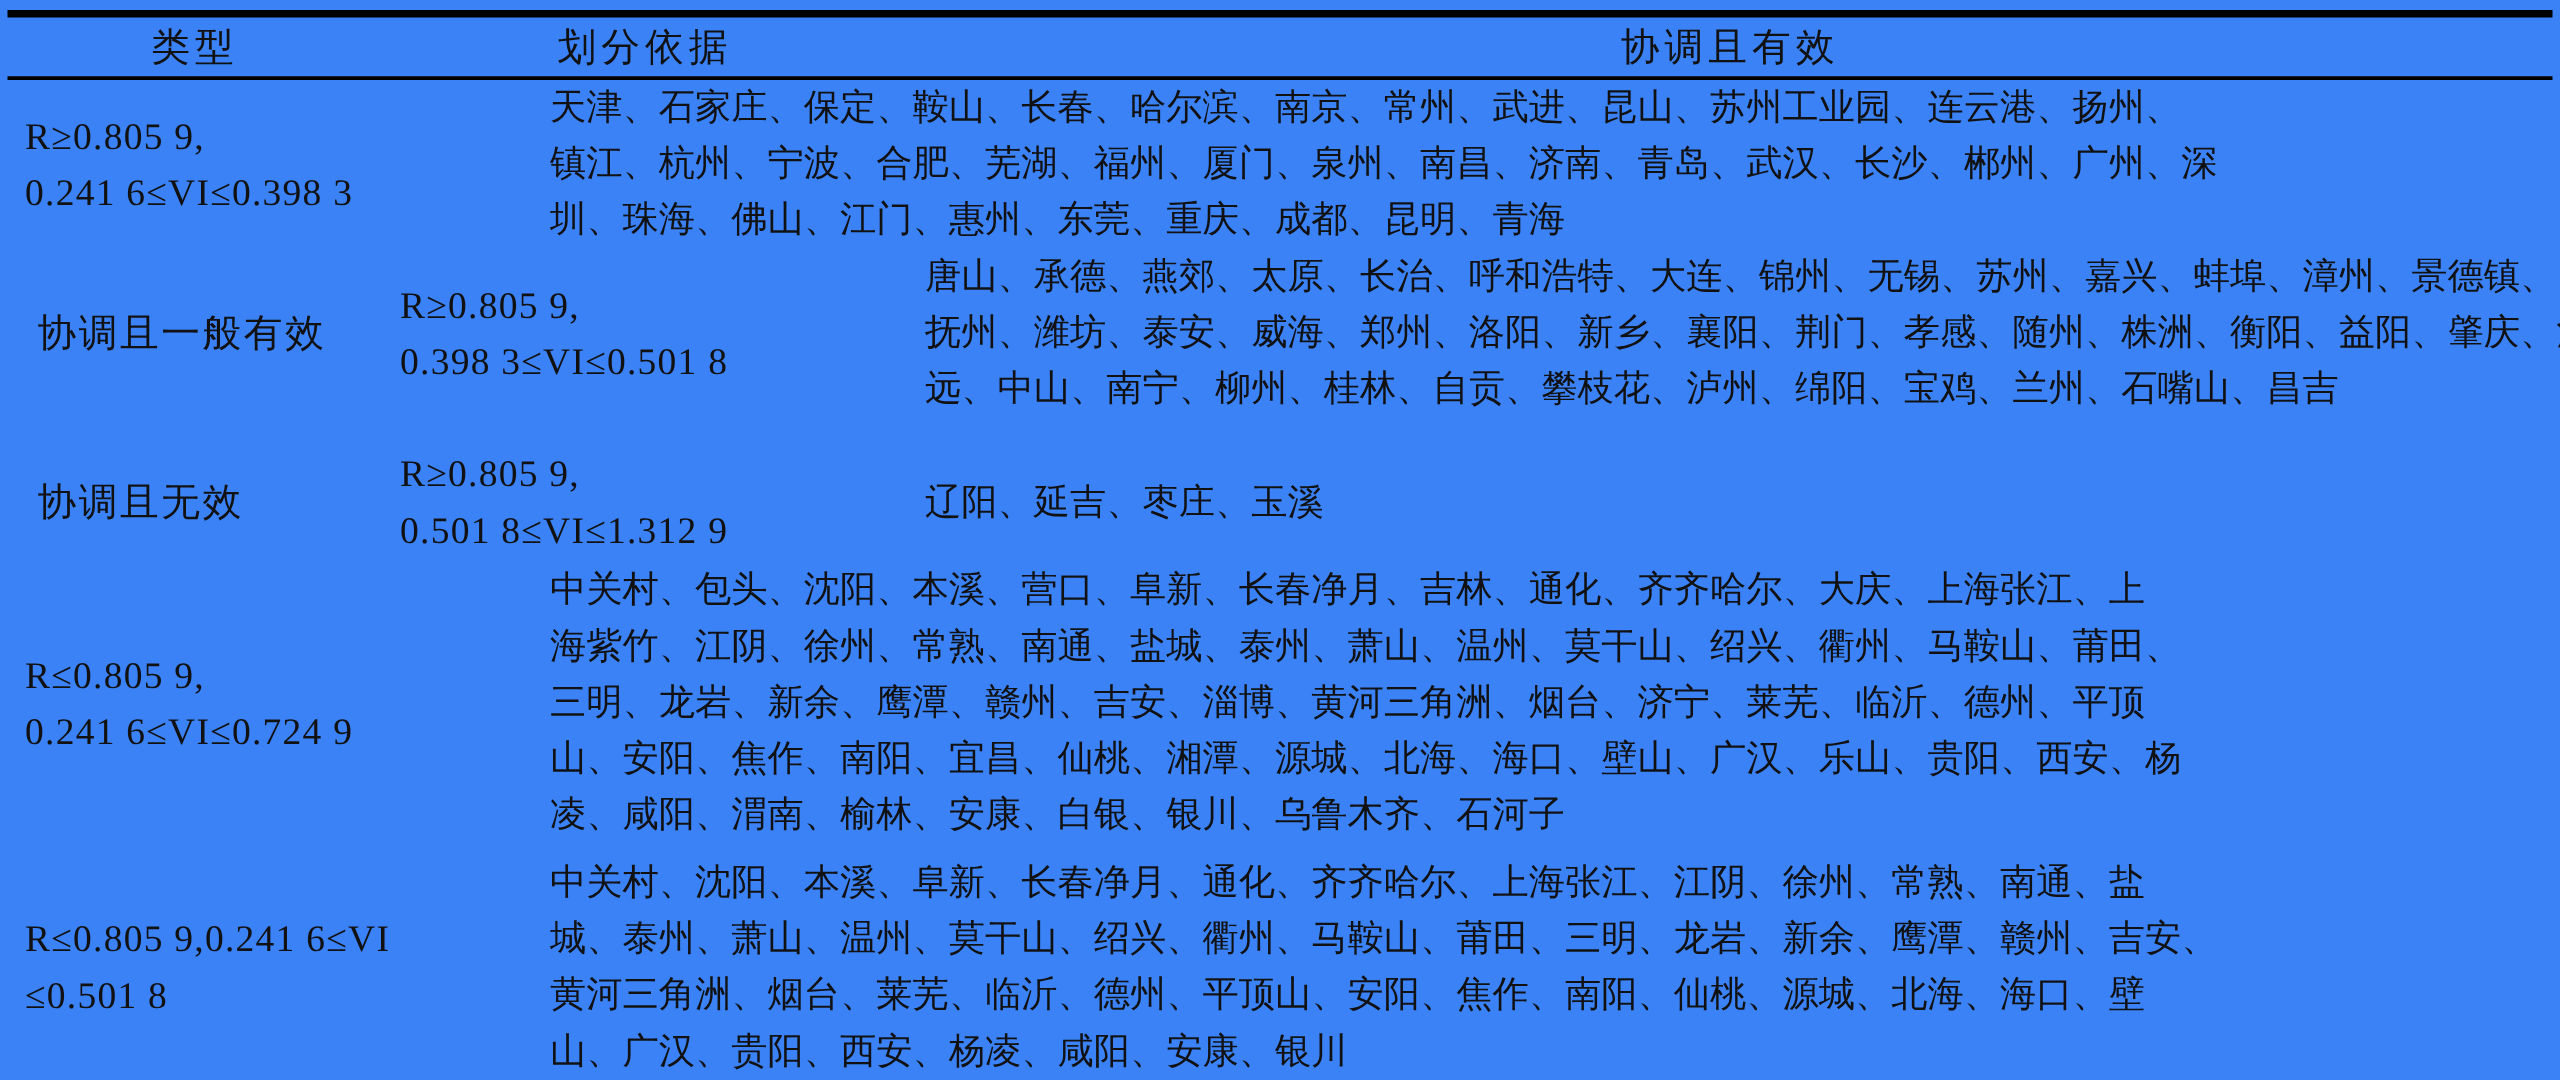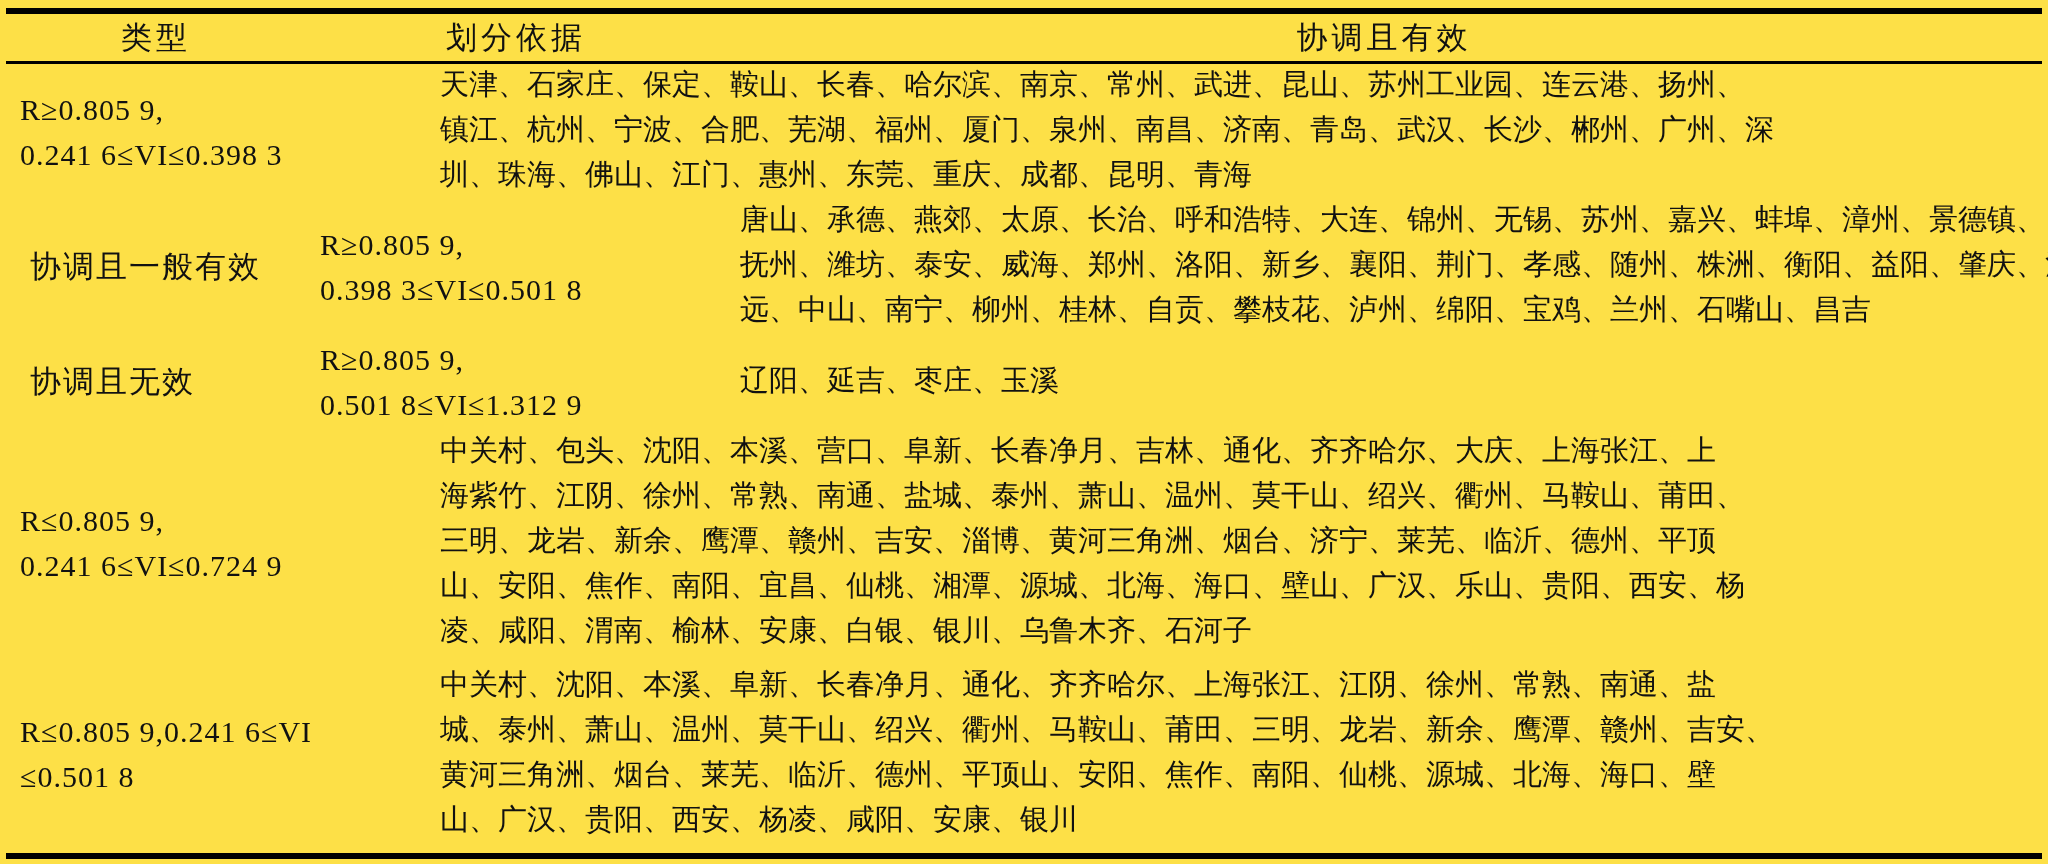--- a/index.html
+++ b/index.html
@@ -3,37 +3,37 @@
 <meta charset="utf-8">
 <style>
   * { margin: 0; padding: 0; box-sizing: border-box; }
   html, body { background: #ffffff; }
   body {
     width: 2048px; height: 864px;
     font-family: "Liberation Serif", "DejaVu Serif", serif;
     color: #111111;
     overflow: hidden;
   }
-  .page { width: 2048px; height: 864px; padding: 8px 6px 0 6px; background: #fde047; }
+  .page { width: 2048px; height: 864px; padding: 8px 6px 0 6px; background: #3b82f6; }
   .table { width: 2036px; border-top: 6px solid #000; border-bottom: 6px solid #000; }
   .thead { display: flex; height: 50px; border-bottom: 3px solid #000; align-items: center; }
   .trow { display: flex; align-items: center; }
   .cell { flex-shrink: 0; }
   .c-type { width: 300px; padding-left: 24px; font-size: 31px; letter-spacing: 2px; }
   .c-criteria { width: 420px; padding-left: 14px; font-size: 30px; }
   .c-zones { flex: 1 1 auto; min-width: 0; padding-left: 14px; font-size: 29px; }
   .th { font-size: 31px; text-align: center; padding-left: 0; letter-spacing: 4px; }
   .th.c-type { width: 300px; }
   .th.c-criteria { width: 420px; }
   .th.c-zones { flex: 1 1 auto; }
   .crit-line { line-height: 45px; white-space: nowrap; letter-spacing: 1px; }
-  .zone-line { line-height: 45px; white-space: nowrap; font-family: Liberation Mono, monospace; }
+  .zone-line { line-height: 45px; white-space: nowrap; }
   .h-r0 { min-height: 135px; }
   .h-r1 { min-height: 135px; }
-  .h-r2 { min-height: 96px; }
+  .h-r2 { min-height: 96px; margin-top: 20px; }
   .h-r3 { min-height: 225px; }
   .h-r4 { min-height: 198px; }
 </style>
 </head>
 <body>
 
 <div class="page">
   <div class="table">
 
     <div class="thead">

